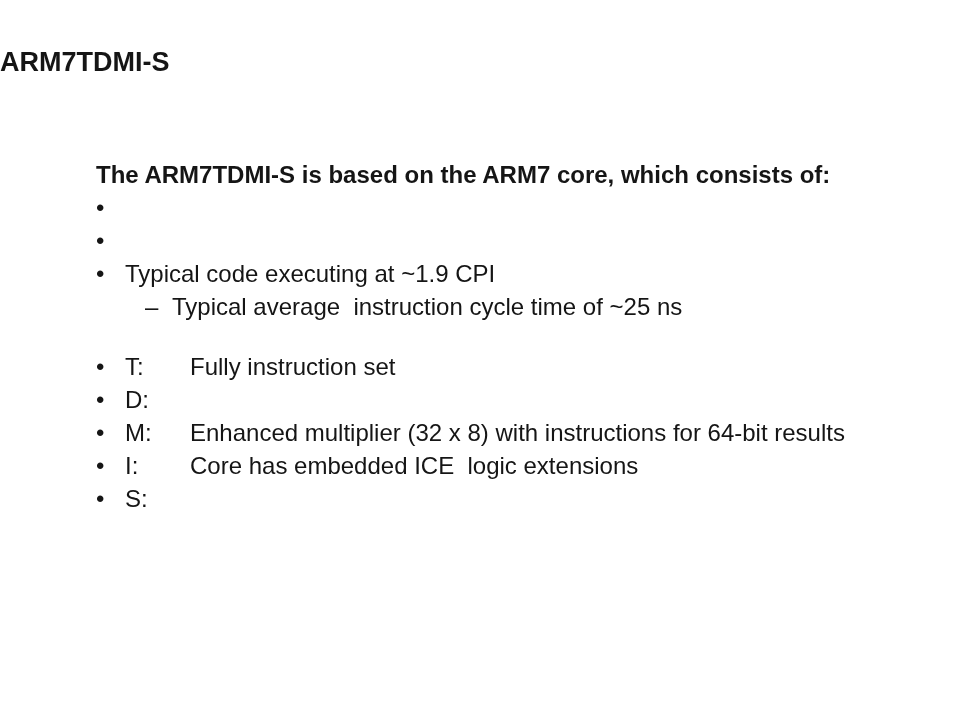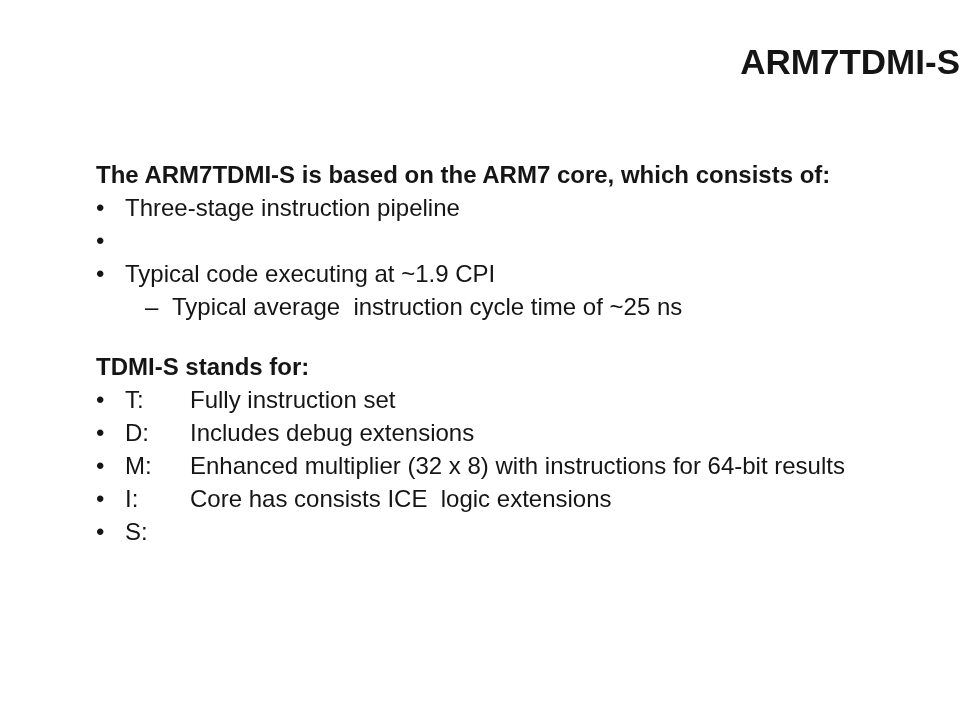--- a/index.html
+++ b/index.html
@@ -14,22 +14,22 @@
     background: #ffffff;
     overflow: hidden;
     font-family: "Liberation Sans", sans-serif;
     color: #151515;
   }
   .slide-title {
     position: absolute;
     top: 44px;
     left: 0;
     width: 960px;
-    text-align: right;
-    font-size: 35px;
+    text-align: left;
+    font-size: 27px;
     font-weight: bold;
     line-height: 36px;
     white-space: pre-wrap;
   }
   .body-block {
     position: absolute;
     top: 158px;
     left: 96px;
     width: 830px;
     font-size: 24px;
@@ -73,65 +73,60 @@
   <div class="slide-title">ARM7TDMI-S</div>
 
   <div class="body-block">
 
     <div class="line heading">
       <span class="txt">The ARM7TDMI-S is based on the ARM7 core, which consists of:</span>
     </div>
 
     <div class="line">
       <span class="marker">•</span>
-      <span class="txt">Three-stage instruction pipeline</span>
     </div>
 
     <div class="line">
       <span class="marker">•</span>
     </div>
 
     <div class="line">
       <span class="marker">•</span>
       <span class="txt">Typical code executing at ~1.9 CPI</span>
     </div>
 
     <div class="line sub">
       <span class="dash">–</span>
       <span class="txt">Typical average  instruction cycle time of ~25 ns</span>
     </div>
 
     <div class="spacer"></div>
 
-    <div class="line heading">
-      <span class="txt">TDMI-S stands for:</span>
-    </div>
 
     <div class="line">
       <span class="marker">•</span>
       <span class="letter">T:</span>
       <span class="txt">Fully instruction set</span>
     </div>
 
     <div class="line">
       <span class="marker">•</span>
       <span class="letter">D:</span>
-      <span class="txt">Includes debug extensions</span>
     </div>
 
     <div class="line">
       <span class="marker">•</span>
       <span class="letter">M:</span>
       <span class="txt">Enhanced multiplier (32 x 8) with instructions for 64-bit results</span>
     </div>
 
     <div class="line">
       <span class="marker">•</span>
       <span class="letter">I:</span>
-      <span class="txt">Core has consists ICE  logic extensions</span>
+      <span class="txt">Core has embedded ICE  logic extensions</span>
     </div>
 
     <div class="line">
       <span class="marker">•</span>
       <span class="letter">S:</span>
     </div>
 
   </div>
 </div>
 

